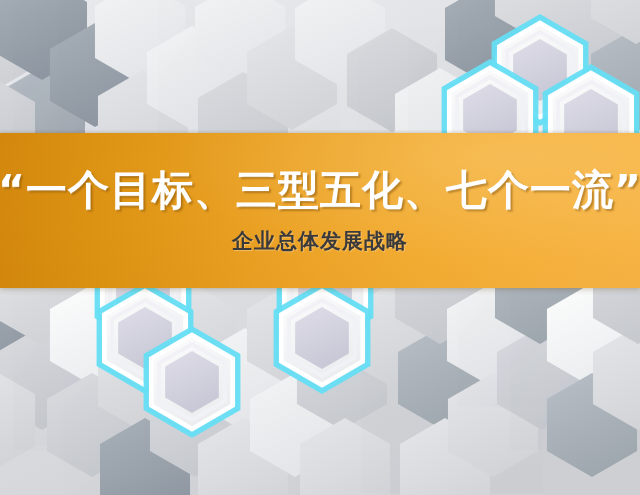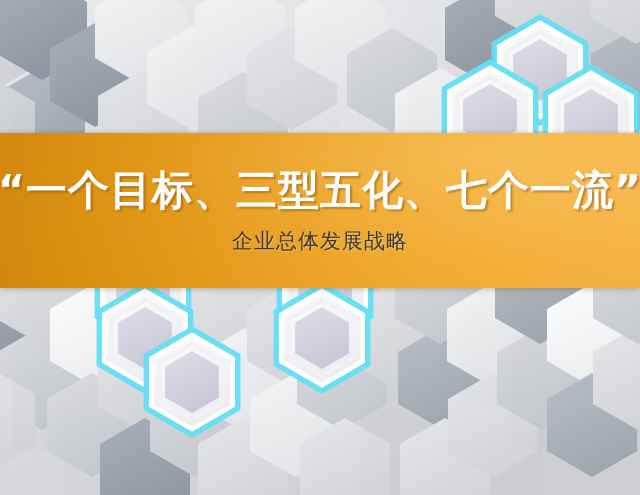--- a/index.html
+++ b/index.html
@@ -68,21 +68,21 @@
     color: #ffffff;
     letter-spacing: 1px;
     white-space: nowrap;
     text-shadow: 2px 2px 2px rgba(120,72,0,0.45), 0 1px 0 rgba(255,255,255,0.25);
     margin: 0 0 20px 0;
   }
 
   #subtitle {
     font-size: 21px;
     line-height: 1;
-    font-weight: normal;
+    font-weight: bold;
     color: #3a3a3c;
     letter-spacing: 1px;
     white-space: nowrap;
     text-shadow: 1px 1px 1px rgba(255,215,150,0.55);
     margin: 0;
   }
 </style>
 </head>
 <body>
 

